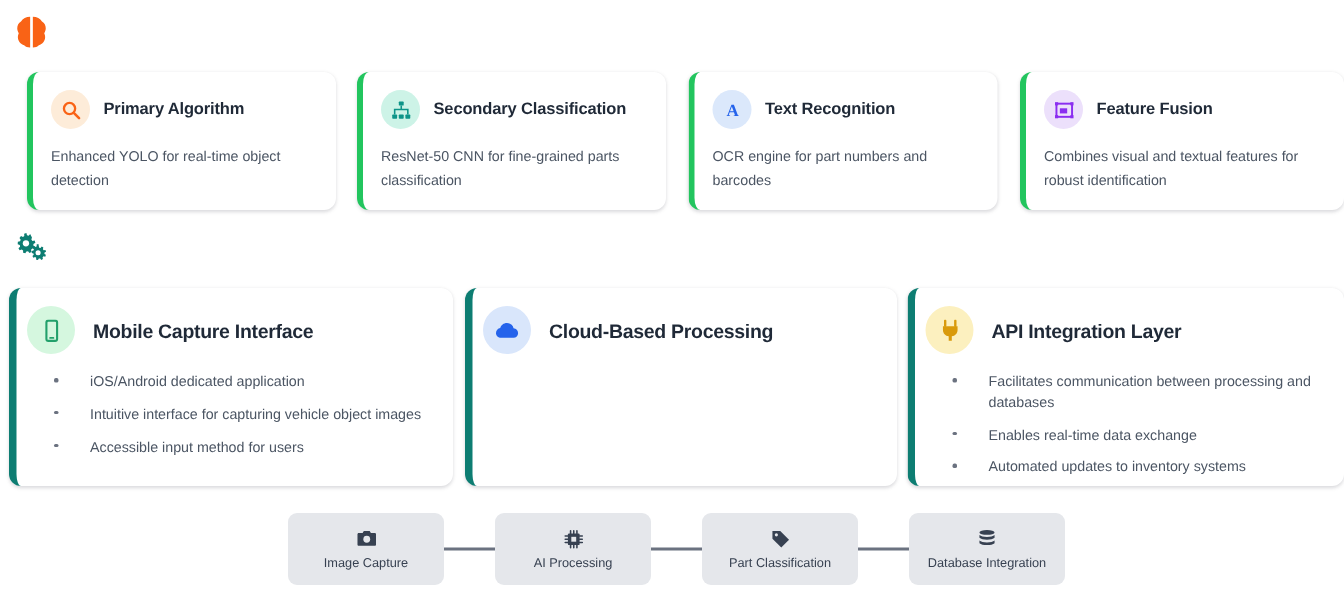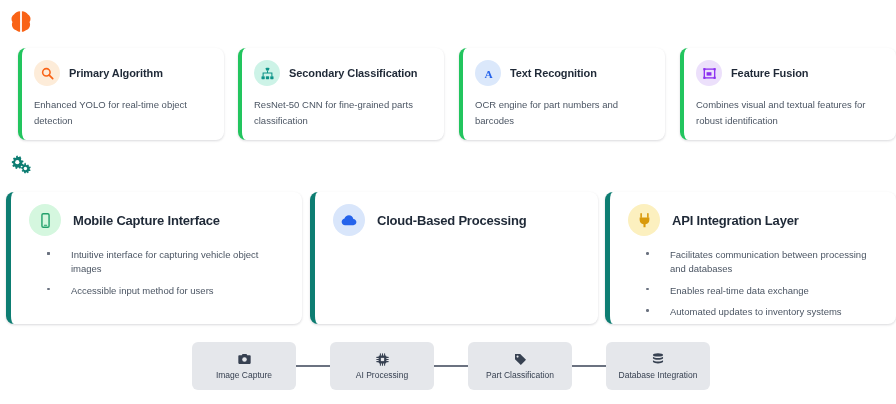--- a/index.html
+++ b/index.html
@@ -92,21 +92,21 @@
   }
   .comp-card {
     position: absolute;
     top: 0;
     height: 132px;
     background: #ffffff;
     border-radius: 8px;
     border-left: 5px solid #0d7d72;
     box-shadow: 0 1px 3px rgba(16,24,40,0.10), 0 1px 2px rgba(16,24,40,0.06);
     box-sizing: border-box;
-    padding: 10px 14px 10px 18px;
+    padding: 10px 14px 10px 7px;
     overflow: hidden;
   }
   .comp-card.k0 { left: 6px;   width: 296px; }
   .comp-card.k1 { left: 310px; width: 288px; }
   .comp-card.k2 { left: 605px; width: 291px; }
 
   .comp-head {
     display: flex;
     align-items: center;
     gap: 12px;
@@ -283,21 +283,21 @@
     <div class="comp-head">
       <span class="icon-badge-lg" style="background:#d5f7df">
         <svg width="15" height="15" viewBox="0 0 16 16" aria-hidden="true">
           <rect x="4.2" y="0.8" width="7.6" height="14.4" rx="1.4" fill="none" stroke="#22a06b" stroke-width="1.5"></rect>
           <line x1="6.8" y1="13.1" x2="9.2" y2="13.1" stroke="#22a06b" stroke-width="1.2" stroke-linecap="round"></line>
         </svg>
       </span>
       <span class="comp-title">Mobile Capture Interface</span>
     </div>
     <ul class="comp-list">
-      <li><span class="bullet"></span></li>
+      <li><span class="bullet"></span><span>iOS/Android dedicated application</span></li>
       <li><span class="bullet"></span><span>Intuitive interface for capturing vehicle object images</span></li>
       <li><span class="bullet"></span><span>Accessible input method for users</span></li>
     </ul>
   </div>
 
   <div class="comp-card k1">
     <div class="comp-head">
       <span class="icon-badge-lg" style="background:#d9e6fb">
         <svg width="17" height="17" viewBox="0 0 18 14" aria-hidden="true">
           <path d="M14.1 11.9H4.3C2.3 11.9 0.7 10.4 0.7 8.5c0-1.7 1.3-3.2 3-3.5C4.2 3 6.1 1.5 8.4 1.5c2.3 0 4.3 1.6 4.7 3.8 1.8 0.1 3.2 1.6 3.2 3.4 0 1.8-1.4 3.2-3.2 3.2z" fill="#2563eb"></path>

